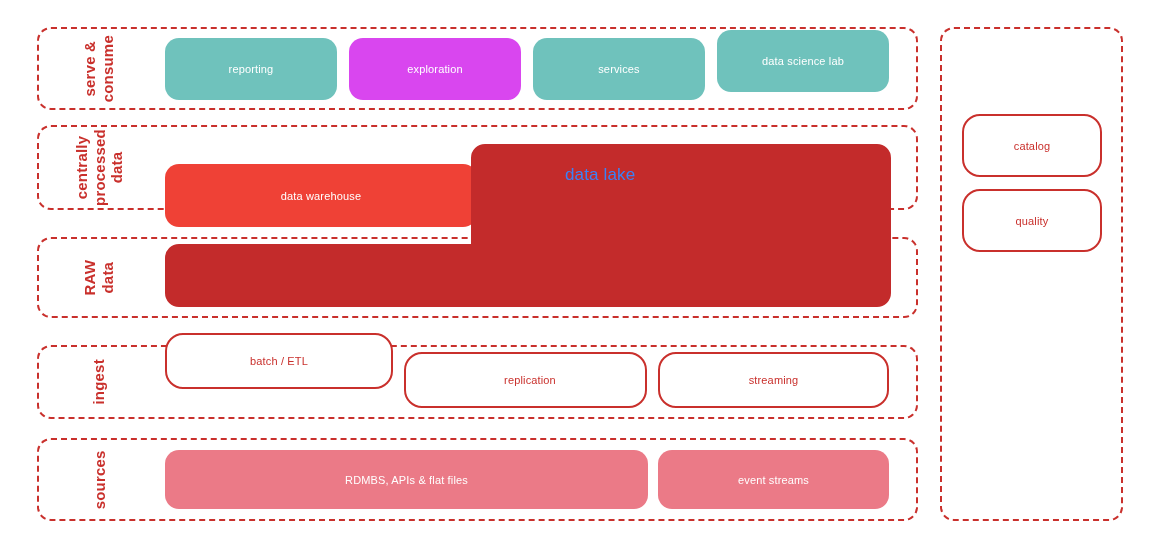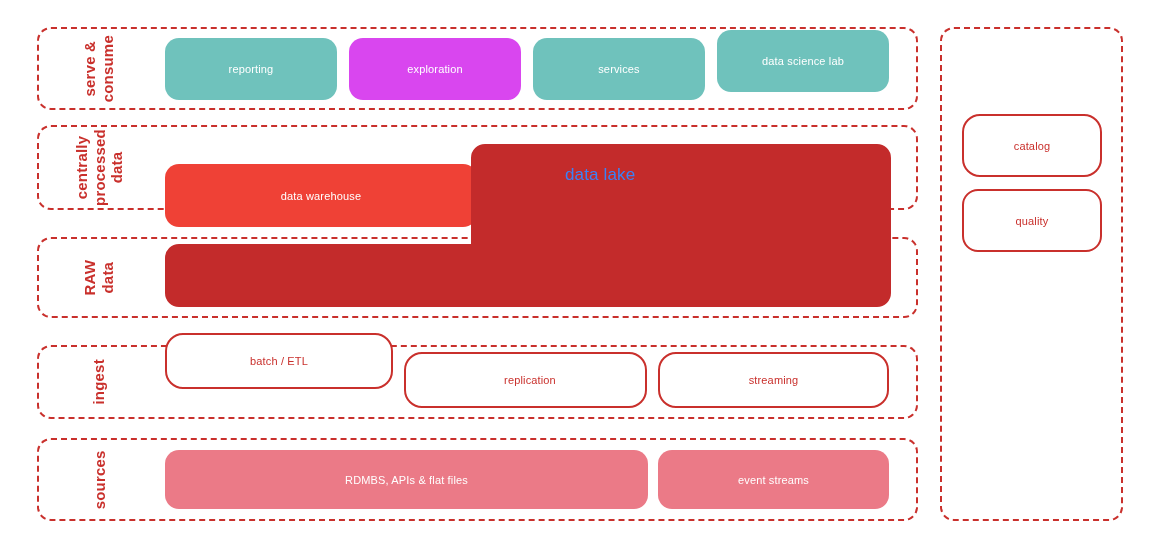--- a/index.html
+++ b/index.html
@@ -154,15 +154,15 @@
   <div class="row" style="left:37px; top:438px; width:881px; height:83px;">
     <div class="row-label">
       <span>sources</span>
     </div>
   </div>
   <div class="box filled" style="left:165px; top:450px; width:483px; height:59px; background:#EB7A87;">RDMBS, APIs &amp; flat files</div>
   <div class="box filled" style="left:658px; top:450px; width:231px; height:59px; background:#EB7A87;">event streams</div>
 
   <div class="side-panel" style="left:940px; top:27px; width:183px; height:494px;"></div>
   <div class="box outline" style="left:962px; top:114px; width:140px; height:63px;">catalog</div>
-  <div class="box outline" style="left:962px; top:189px; width:140px; height:63px;border-radius:16px;">quality</div>
+  <div class="box outline" style="left:962px; top:189px; width:140px; height:63px;">quality</div>
 
 </div>
 
 </body></html>

